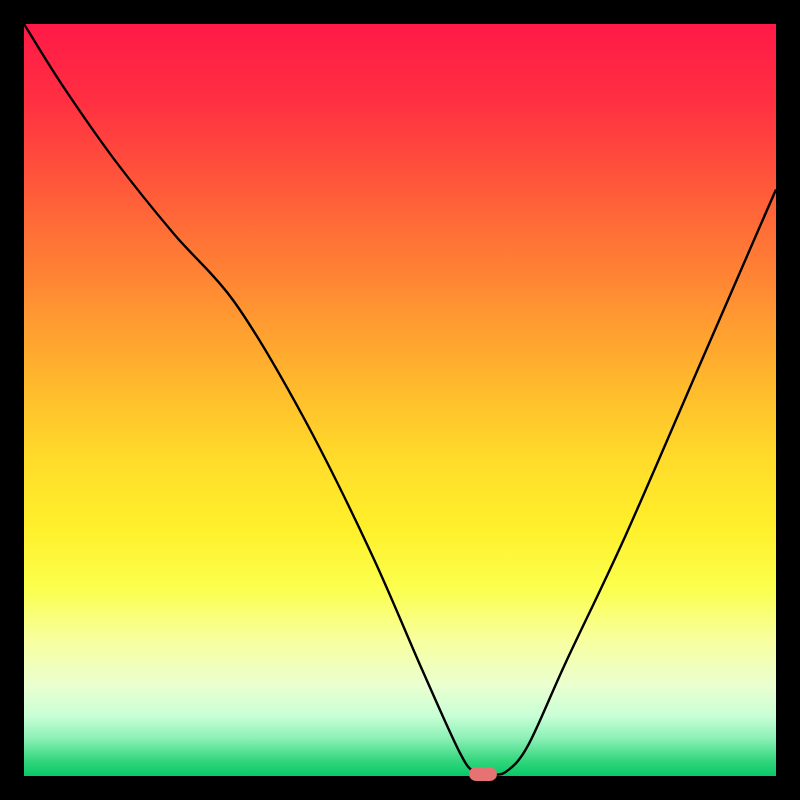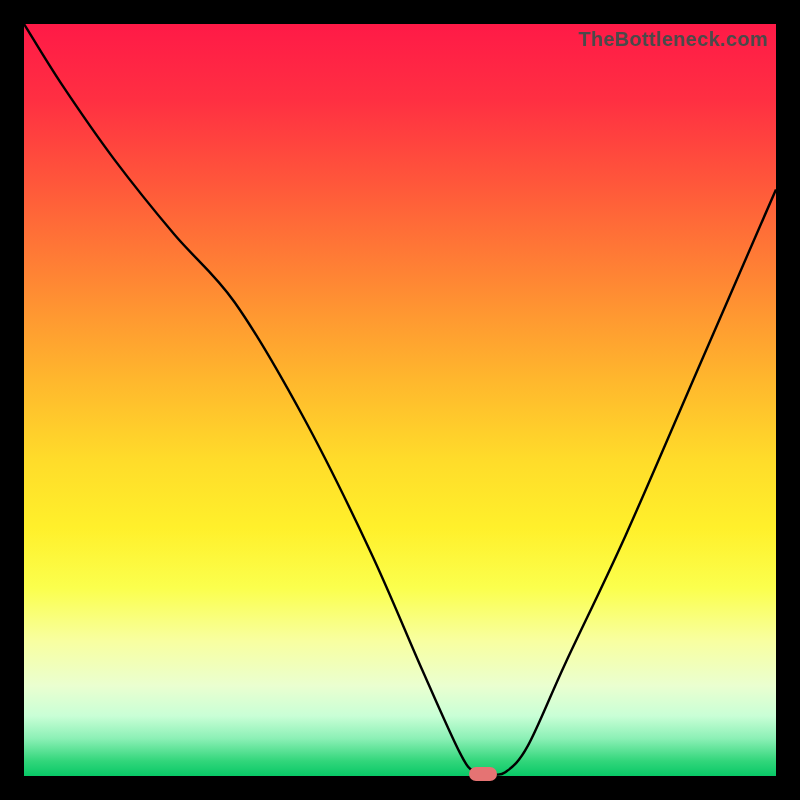--- a/index.html
+++ b/index.html
@@ -66,19 +66,18 @@
     border-radius: 7px;
     background: #e57373;
     transform: translate(-50%, -50%);
   }
 </style>
 </head>
 <body>
 
 <div class="frame">
   <div class="plot">
-    <div class="watermark">TheBottleneck.com</div>
     <svg class="curve" viewBox="0 0 752 752" preserveAspectRatio="none">
       <path id="curve-path" d="M 0.0 0.0 C 6.3 10.0, 22.6 37.6, 37.6 60.2 C 52.6 82.7, 71.4 110.3, 90.2 135.4 C 109.0 160.4, 130.3 186.7, 150.4 210.6 C 170.5 234.4, 189.3 248.2, 210.6 278.2 C 231.9 308.3, 255.7 349.7, 278.2 391.0 C 300.8 432.4, 325.9 483.8, 345.9 526.4 C 366.0 569.0, 383.5 612.9, 398.6 646.7 C 413.6 680.6, 427.4 712.5, 436.2 729.4 C 444.9 746.4, 446.2 744.9, 451.2 748.2 C 456.2 751.6, 461.2 749.7, 466.2 749.7 C 471.3 749.7, 475.0 752.9, 481.3 748.2 C 487.5 743.6, 493.8 740.1, 503.8 721.9 C 513.9 703.7, 525.1 674.3, 541.4 639.2 C 557.7 604.1, 579.0 561.5, 601.6 511.4 C 624.2 461.2, 651.7 396.1, 676.8 338.4 C 701.9 280.7, 739.5 194.3, 752.0 165.4" fill="none" stroke="#000" stroke-width="2.4"></path>
     </svg>
     <div class="marker" id="opt-marker" style="left: 458.72px; top: 749.744px;"></div>
   </div>
 </div>
 
 </body></html>

